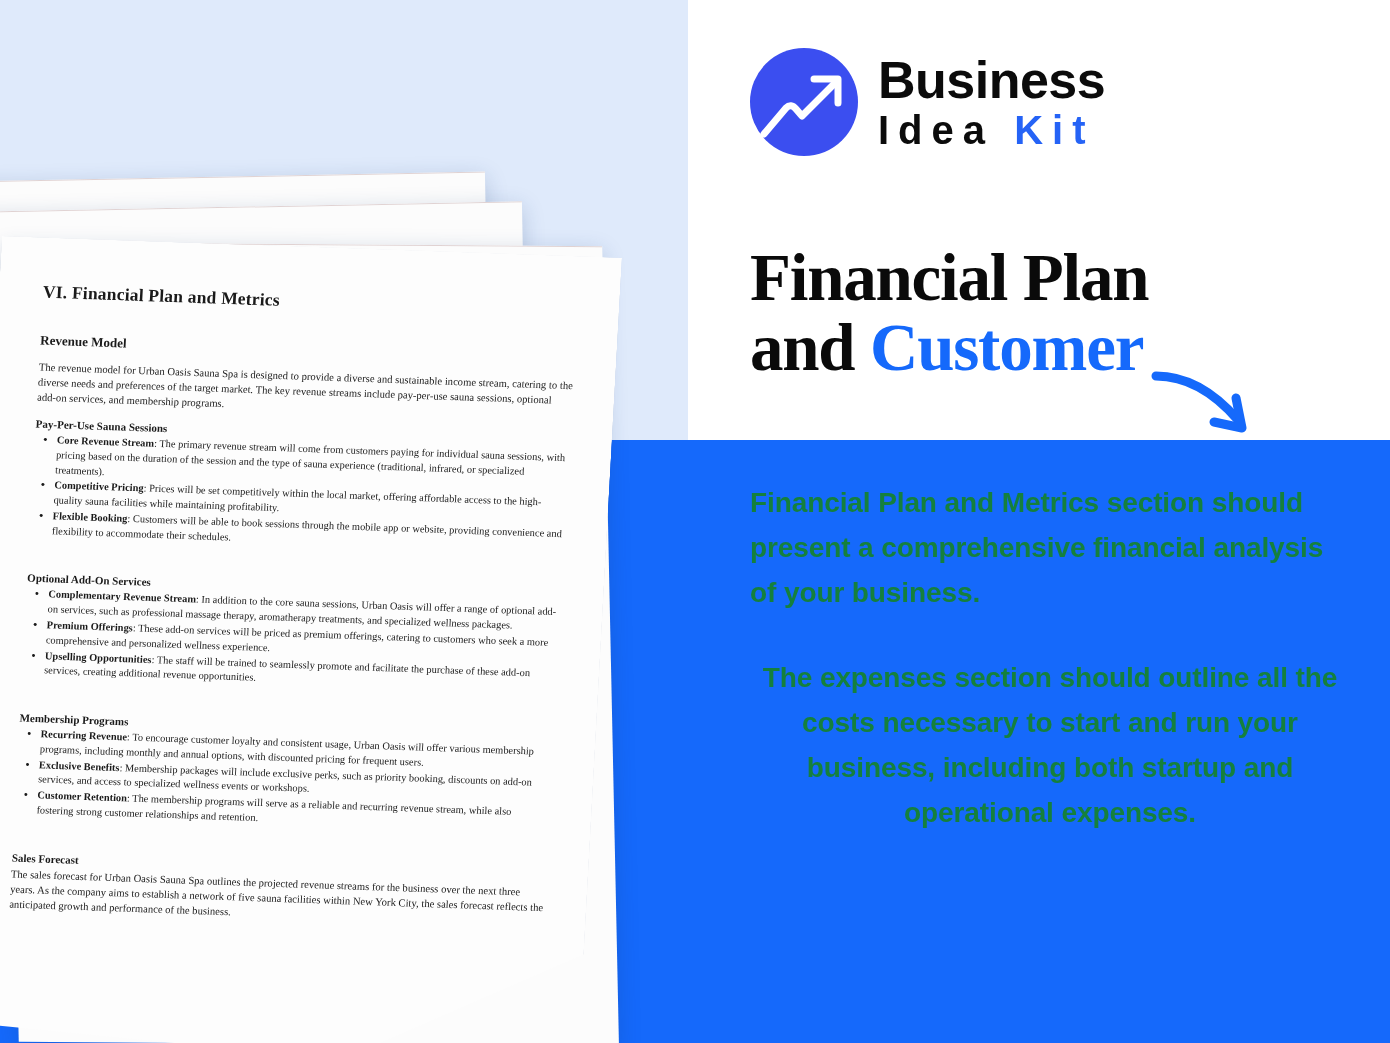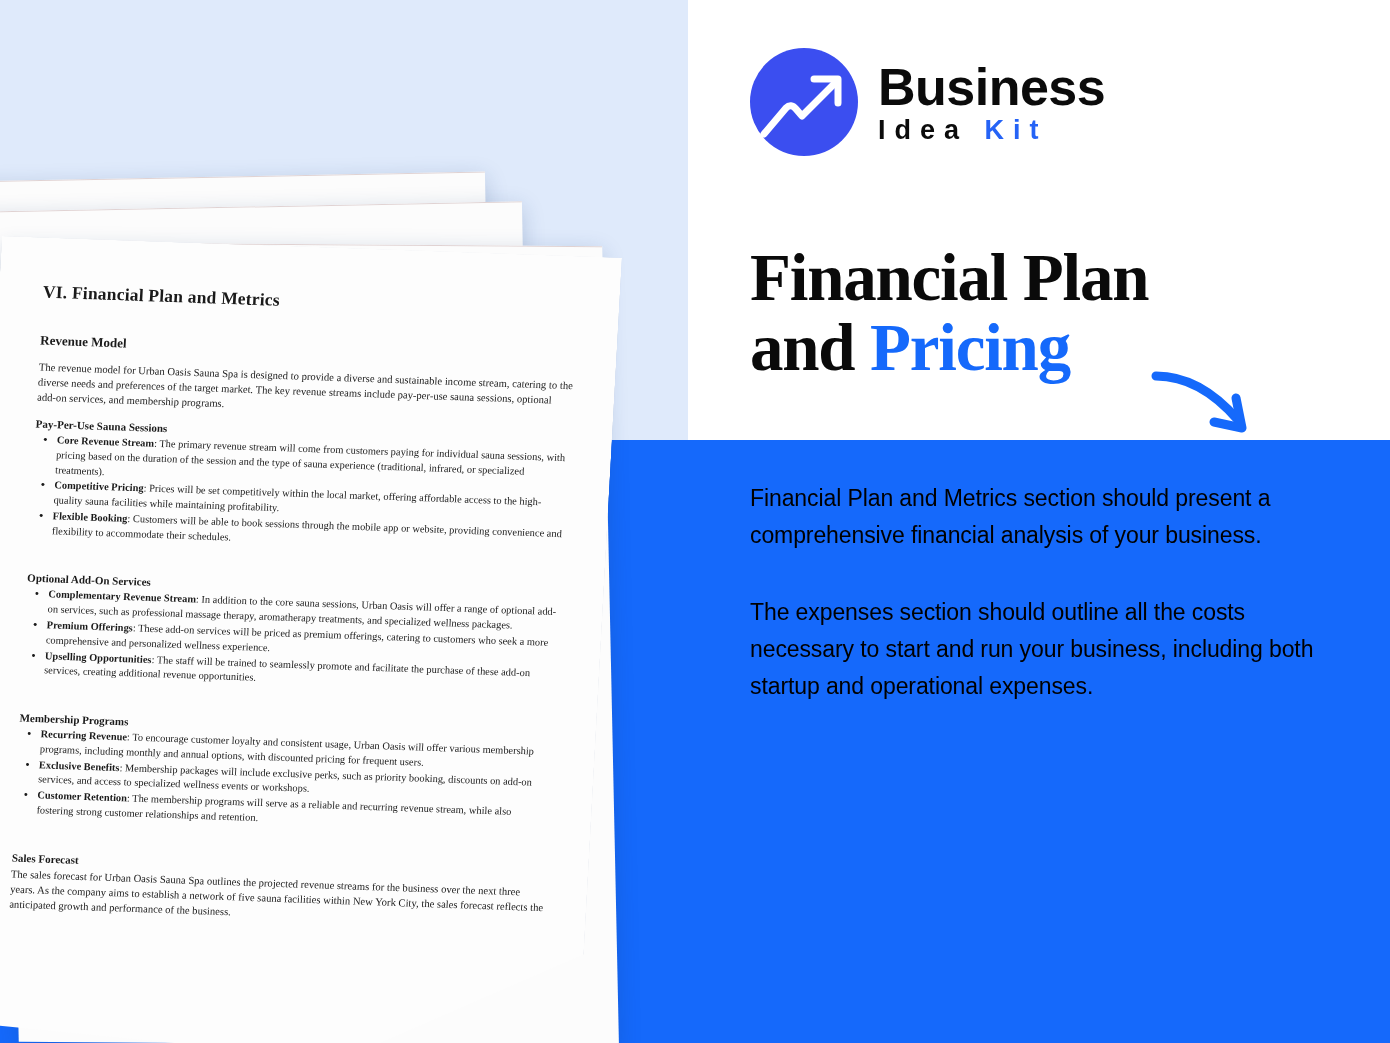--- a/index.html
+++ b/index.html
@@ -80,41 +80,41 @@
 
   
   .logo-wrap{position:absolute;left:748px;top:46px;display:flex;align-items:center;gap:18px;}
   .logo-mark{width:112px;height:112px;flex:0 0 112px;}
   .logo-text{display:flex;flex-direction:column;line-height:1;}
   .logo-business{
     font-size:52px;font-weight:bold;color:#0b0b0b;letter-spacing:-0.5px;
     position:relative;
   }
   .logo-idea-kit{
-    font-size:27px;font-weight:bold;letter-spacing:9px;margin-top:4px;color:#0b0b0b;
+    font-size:40px;font-weight:bold;letter-spacing:9px;margin-top:4px;color:#0b0b0b;
   }
   .logo-kit{color:#2563f6;}
 
   .headline{
     position:absolute;left:750px;top:243px;width:600px;
     font-size:67px;font-weight:bold;line-height:1.04;color:#0a0a0a;
     letter-spacing:-1.2px;
     font-family:Liberation Serif, serif;
   }
   .headline .hl-blue{color:#1569fb;}
 
   .arrow-svg{position:absolute;left:1148px;top:358px;width:130px;height:90px;}
 
   .body-copy{
     position:absolute;left:750px;top:480px;width:600px;
-    color:#000000;font-size:23px;font-weight:normal;line-height:1.61;
+    color:#15803d;font-size:28px;font-weight:bold;line-height:1.61;
     letter-spacing:-0.1px;
   }
   .body-copy p{margin:0 0 40px 0;}
-  .body-copy p:last-child{margin-bottom:16px;}
+  .body-copy p:last-child{margin-bottom:16px;text-align:center;}
 </style>
 </head>
 <body>
 
 <div id="stage">
 
   <div class="bg-lightblue"></div>
   <div class="bg-white-right"></div>
   <div class="bg-blue-panel"></div>
 
@@ -192,21 +192,21 @@
       <path d="M66 33 L90 33 L90 57" fill="none" stroke="#ffffff" stroke-width="7" stroke-linecap="round" stroke-linejoin="round"></path>
     </svg>
     <div class="logo-text">
       <div class="logo-business">Business</div>
       <div class="logo-idea-kit"><span>Idea</span> <span class="logo-kit">Kit</span></div>
     </div>
   </div>
 
   <div class="headline">
     <div>Financial Plan</div>
-    <div><span>and </span><span class="hl-blue">Pricing</span></div>
+    <div><span>and </span><span class="hl-blue">Customer</span></div>
   </div>
 
   <svg class="arrow-svg" viewBox="0 0 130 90">
     <path d="M8 18 Q52 18 90 62" fill="none" stroke="#1569fb" stroke-width="9" stroke-linecap="round"></path>
     <path d="M66 64 L94 70 L88 40" fill="none" stroke="#1569fb" stroke-width="9" stroke-linecap="round" stroke-linejoin="round"></path>
   </svg>
 
   <div class="body-copy">
     <p>Financial Plan and Metrics section should present a comprehensive financial analysis of your business.</p>
     <p>The expenses section should outline all the costs necessary to start and run your business, including both startup and operational expenses.</p>

